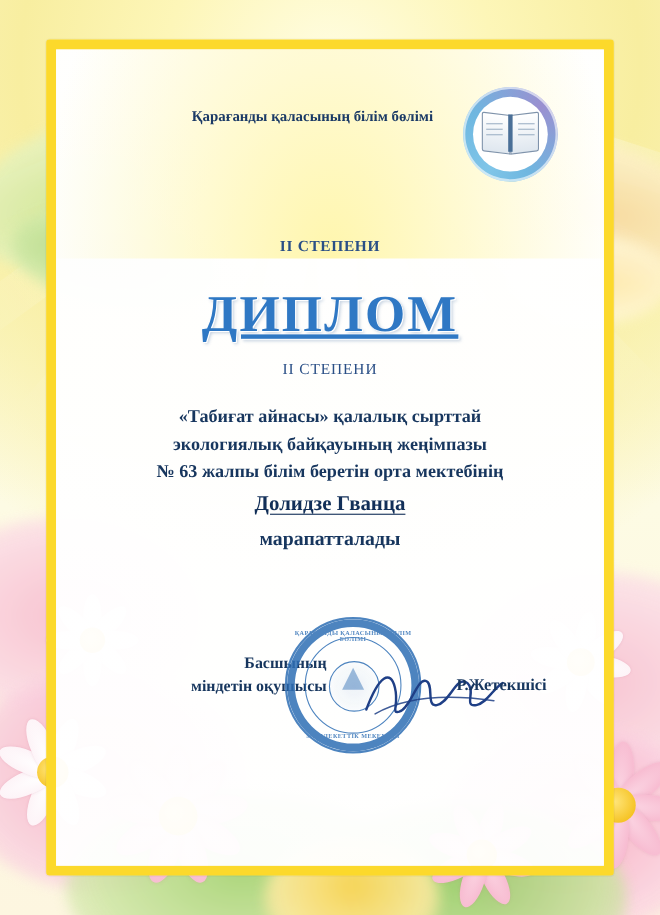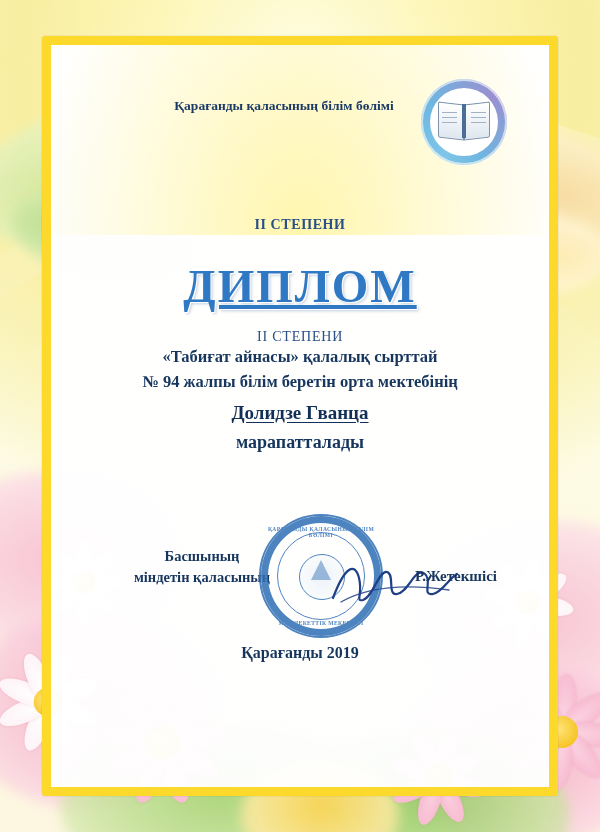--- a/index.html
+++ b/index.html
@@ -179,20 +179,21 @@
   }
   .degree-bottom {
     margin-top: 16px;
     font-size: 14px;
     font-weight: normal;
     letter-spacing: .8px;
     color: #2a4f86;
   }
 
   .body-block {
+    margin-top: 22px;
     font-size: 16.5px;
     font-weight: bold;
     line-height: 1.5;
     color: #17365e;
   }
   .body-block .ln { display: block; }
   .awardee {
     display: block;
     margin-top: 4px;
     font-size: 19px;
@@ -218,21 +219,21 @@
   
   .sign-area {
     position: relative;
     margin-top: 66px;
     height: 110px;
   }
   .sign-title {
     position: absolute;
     left: 30px; top: 24px;
     width: 190px;
-    text-align: center;
+    text-align: right;
     font-size: 14.5px;
     font-weight: bold;
     line-height: 1.45;
     color: #17365e;
   }
   .sign-name {
     position: absolute;
     right: 26px; top: 46px;
     font-size: 15px;
     font-weight: bold;
@@ -417,46 +418,46 @@
         </div>
 
         <div class="degree-top">II СТЕПЕНИ</div>
 
         <div class="diploma-word">ДИПЛОМ</div>
 
         <div class="degree-bottom">II СТЕПЕНИ</div>
 
         <div class="body-block">
           <span class="ln">«Табиғат айнасы» қалалық сырттай</span>
-          <span class="ln">№ 94 жалпы білім беретін орта мектебінің</span>
+          <span class="ln">экологиялық байқауының жеңімпазы</span>
+          <span class="ln">№ 63 жалпы білім беретін орта мектебінің</span>
           <span class="awardee">Долидзе Гванца</span>
           <span class="awarded-verb">марапатталады</span>
         </div>
 
 
         <div class="sign-area">
           <div class="sign-title">
             <span>Басшының</span><br>
-            <span>міндетін қаласының</span>
+            <span>міндетін оқушысы</span>
           </div>
 
           <div class="stamp">
             <div class="s-inner"></div>
             <div class="s-center"></div>
             <div class="s-star"></div>
             <div class="s-txt top">ҚАРАҒАНДЫ ҚАЛАСЫНЫҢ БІЛІМ БӨЛІМІ</div>
             <div class="s-txt bot">МЕМЛЕКЕТТІК МЕКЕМЕСІ</div>
           </div>
 
           <svg class="signature-scribble" viewBox="0 0 130 54">
             <path d="M4 42 C16 10, 26 6, 30 22 C34 38, 26 46, 34 44 C44 41, 50 14, 58 16 C66 18, 58 40, 68 38 C80 36, 86 10, 96 18 C104 25, 92 40, 104 38 C114 36, 120 22, 128 18" fill="none" stroke="#1f3f86" stroke-width="2.2" stroke-linecap="round"></path>
             <path d="M12 46 C40 30, 78 28, 120 34" fill="none" stroke="#1f3f86" stroke-width="1.4" stroke-linecap="round" opacity=".85"></path>
           </svg>
 
           <div class="sign-name">Р.Жетекшісі</div>
         </div>
 
-        <div class="place-year">Қарағанды 2019</div>
 
       </div>
     </div>
   </div>
 </div>
 
 </body></html>

